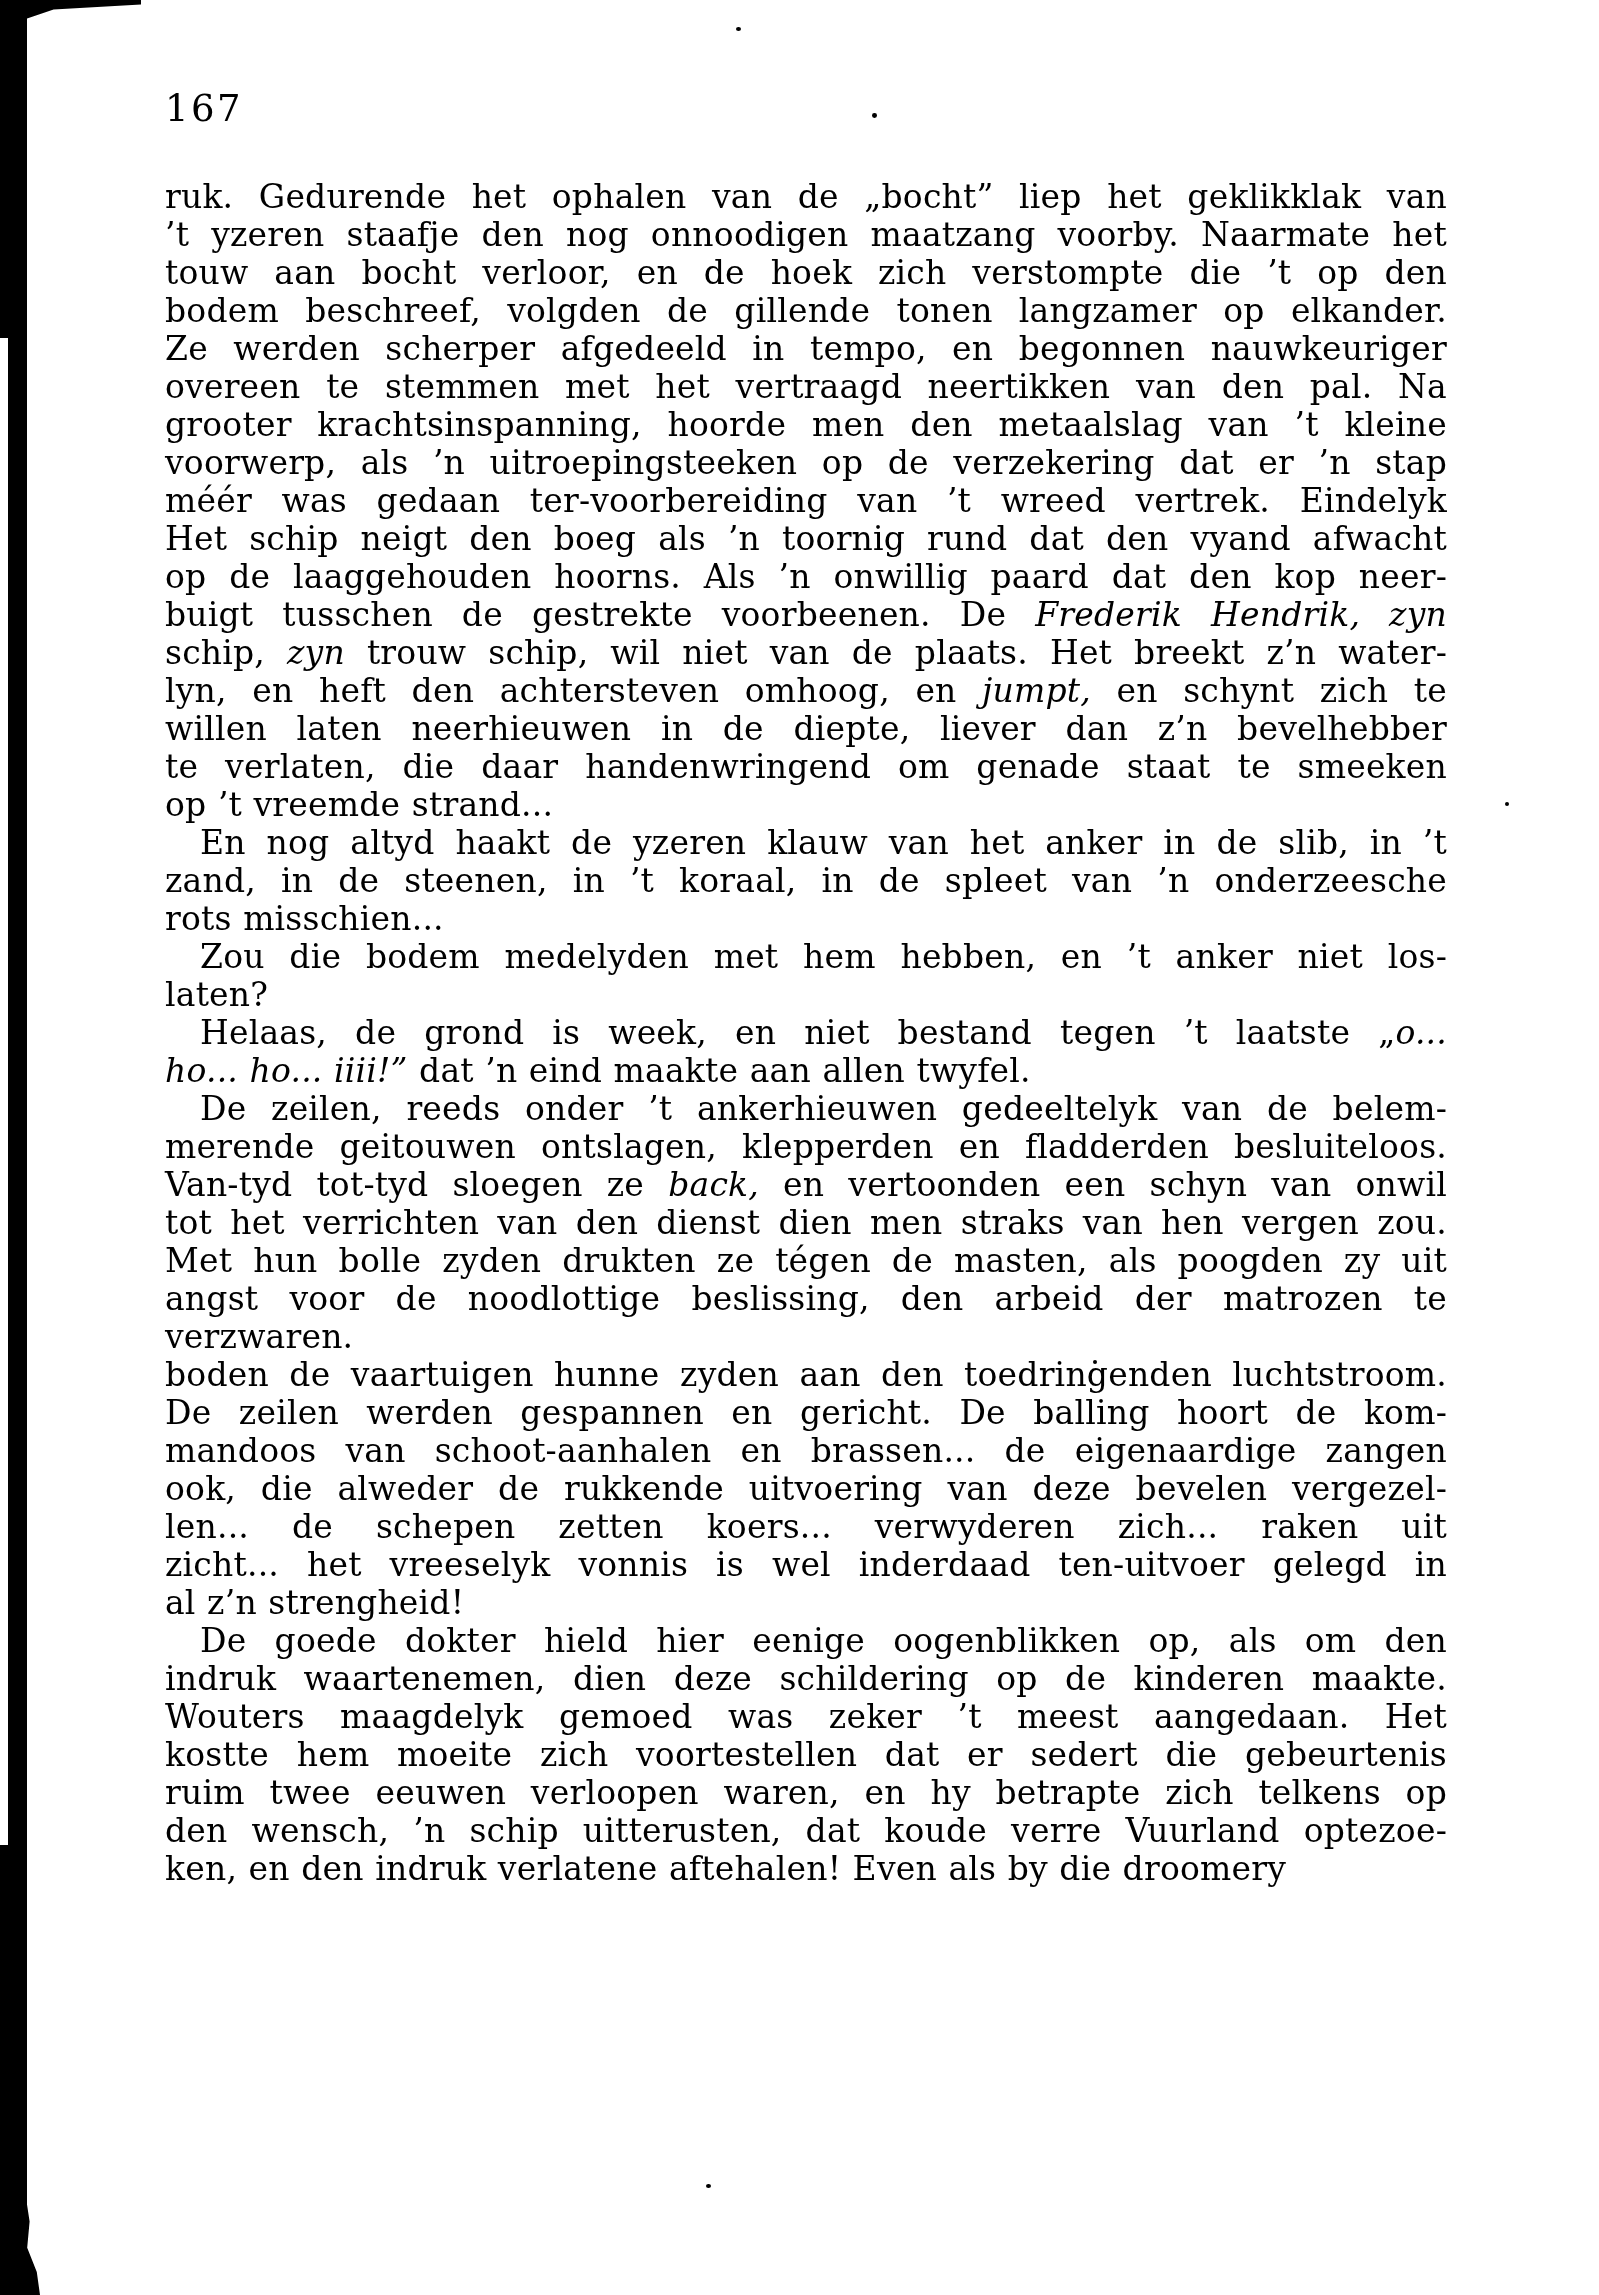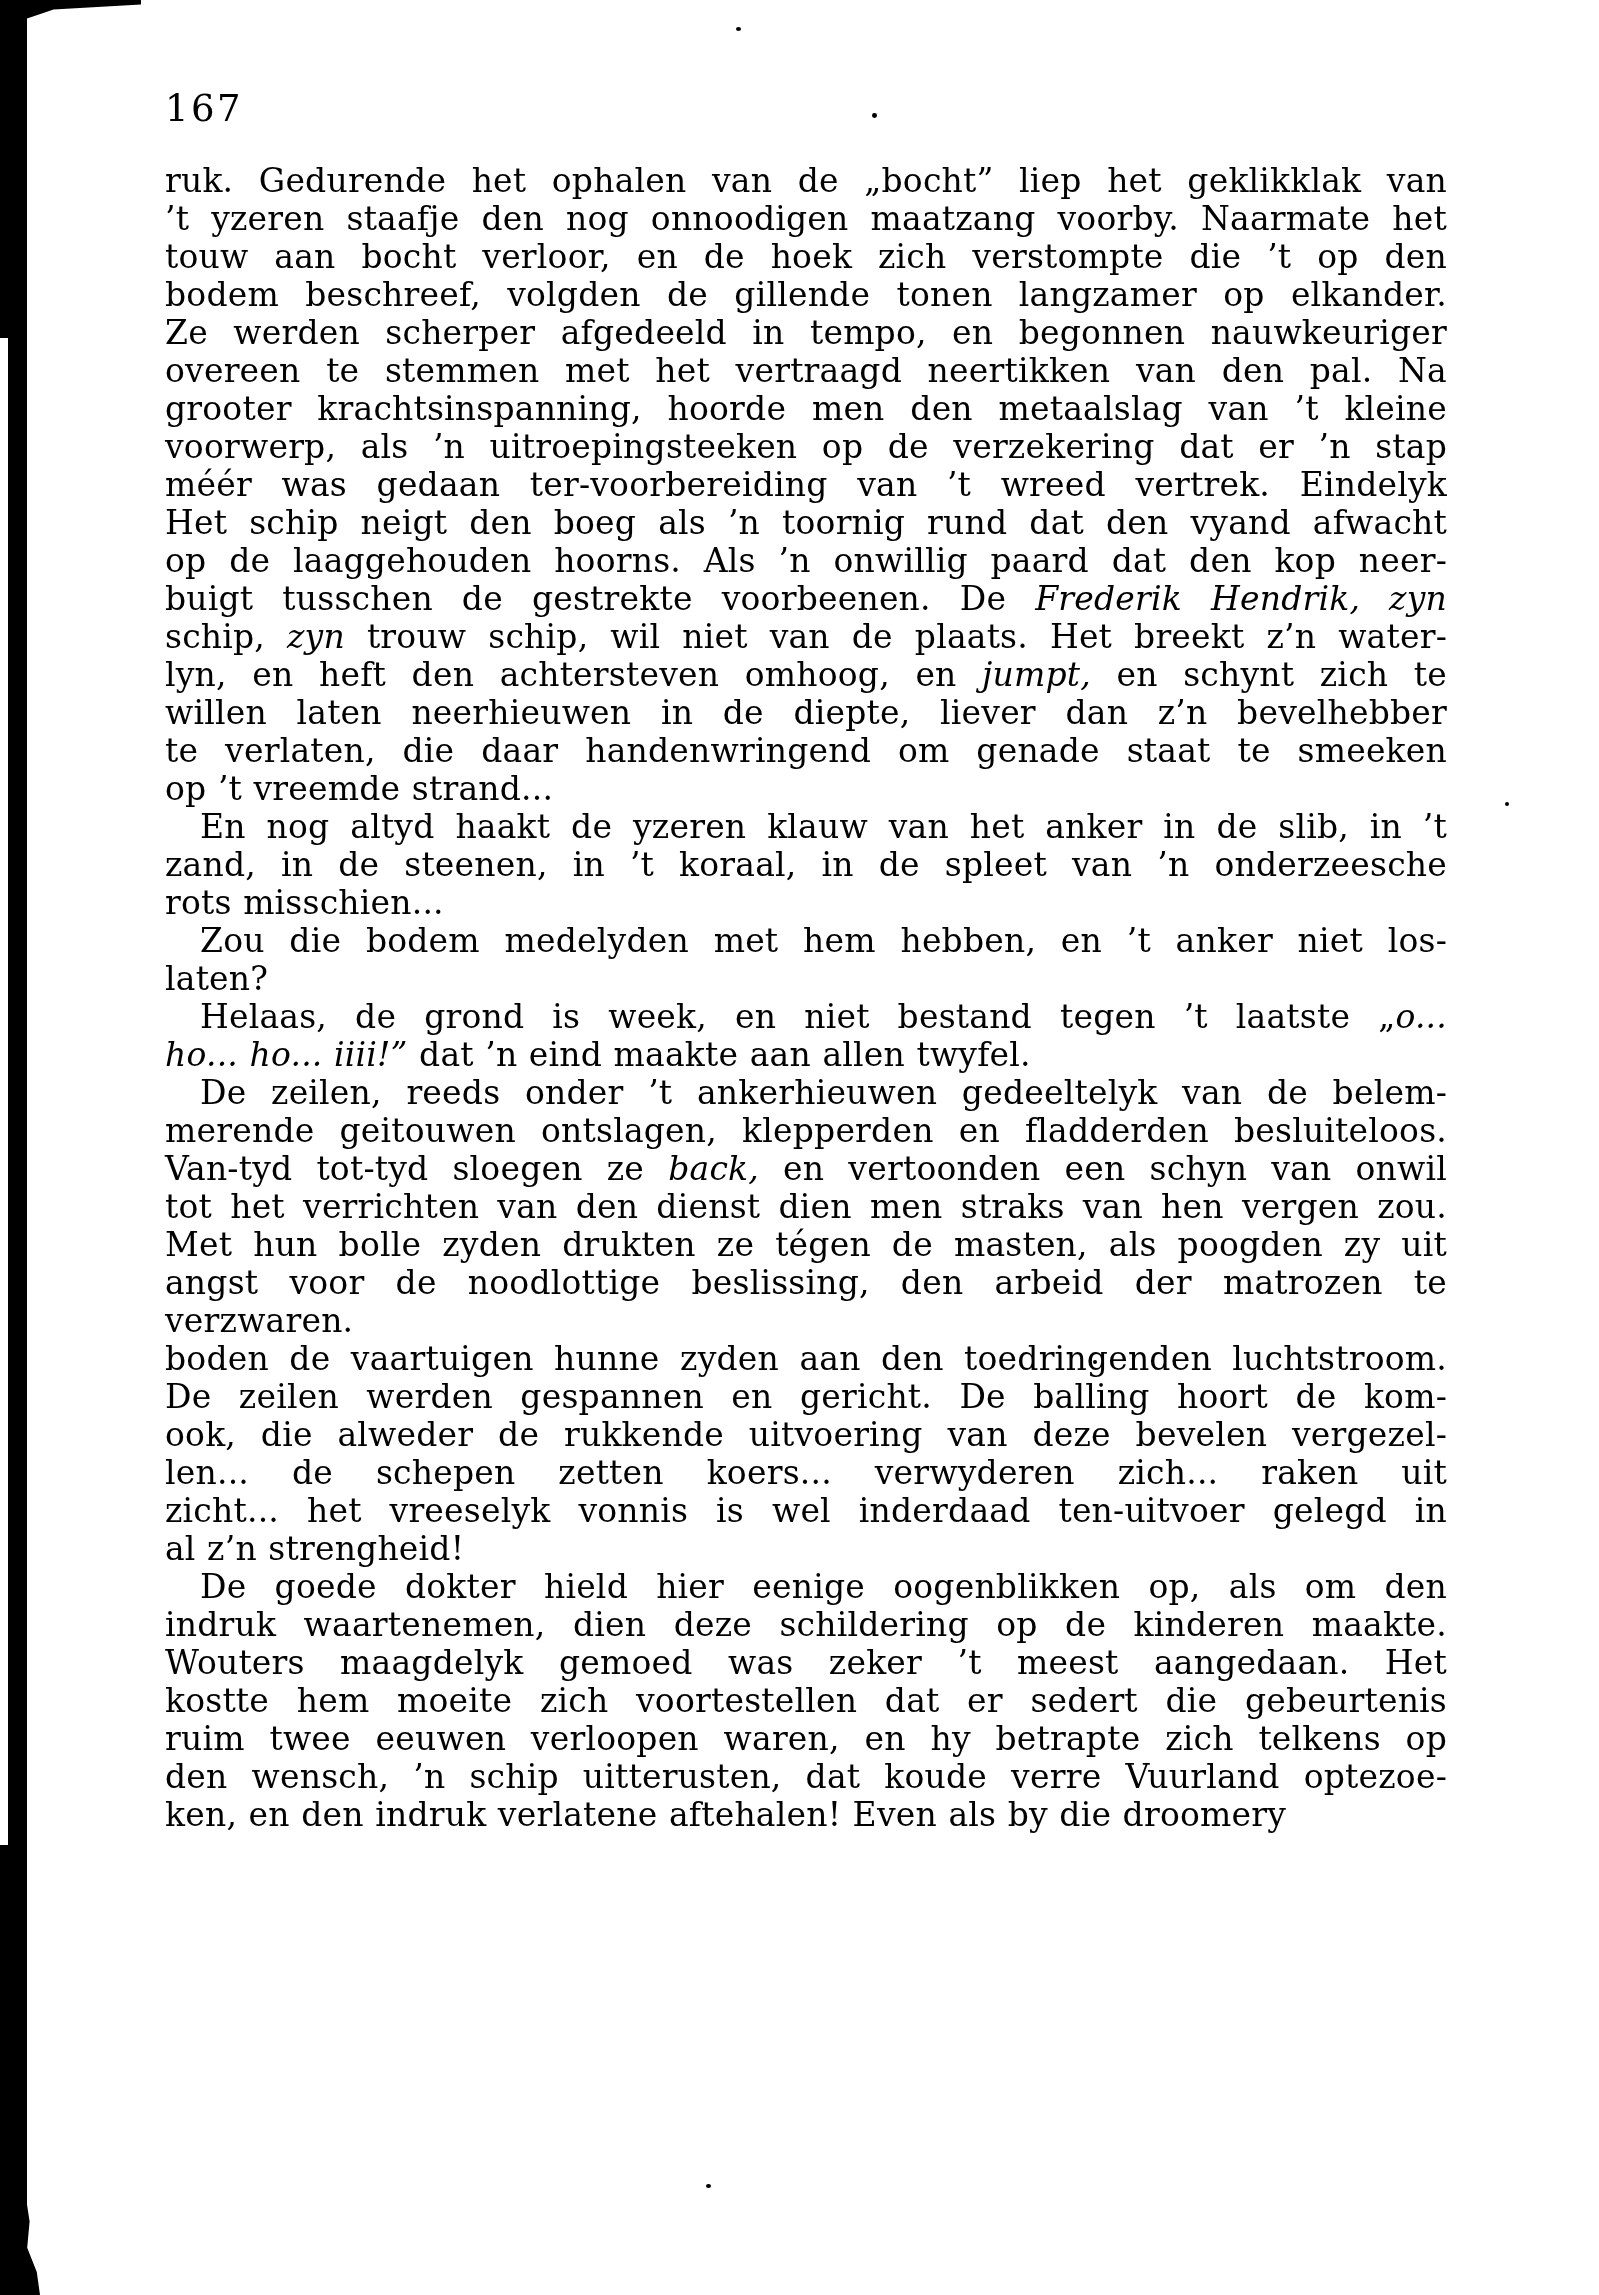--- a/index.html
+++ b/index.html
@@ -63,21 +63,21 @@
   .page-number {
     position: absolute;
     top: 87px;
     left: 165px;
     width: 1282px;
     font-size: 37px;
     letter-spacing: 2.4px;
   }
   .text-block {
     position: absolute;
-    top: 162px;
+    top: 178px;
     left: 165px;
     width: 1282px;
     font-size: 33px;
     line-height: 38px;
     letter-spacing: 0.2px;
     word-spacing: 0.8px;
   }
   .line {
     text-align: justify;
     text-align-last: justify;
@@ -133,20 +133,21 @@
       <div class="line end"><span class="italic">ho... ho... iiii!”</span><span> dat ’n eind maakte aan allen twyfel.</span></div>
       <div class="line first"><span>De zeilen, reeds onder ’t ankerhieuwen gedeeltelyk van de belem-</span></div>
       <div class="line"><span>merende geitouwen ontslagen, klepperden en fladderden besluiteloos.</span></div>
       <div class="line"><span>Van-tyd tot-tyd sloegen ze </span><span class="italic">back,</span><span> en vertoonden een schyn van onwil</span></div>
       <div class="line"><span>tot het verrichten van den dienst dien men straks van hen vergen zou.</span></div>
       <div class="line"><span>Met hun bolle zyden drukten ze tégen de masten, als poogden zy uit</span></div>
       <div class="line"><span>angst voor de noodlottige beslissing, den arbeid der matrozen te</span></div>
       <div class="line end"><span>verzwaren.</span></div>
       <div class="line"><span>boden de vaartuigen hunne zyden aan den toedringenden luchtstroom.</span></div>
       <div class="line"><span>De zeilen werden gespannen en gericht. De balling hoort de kom-</span></div>
+      <div class="line"><span>mandoos van schoot-aanhalen en brassen... de eigenaardige zangen</span></div>
       <div class="line"><span>ook, die alweder de rukkende uitvoering van deze bevelen vergezel-</span></div>
       <div class="line"><span>len... de schepen zetten koers... verwyderen zich... raken uit</span></div>
       <div class="line"><span>zicht... het vreeselyk vonnis is wel inderdaad ten-uitvoer gelegd in</span></div>
       <div class="line end"><span>al z’n strengheid!</span></div>
       <div class="line first"><span>De goede dokter hield hier eenige oogenblikken op, als om den</span></div>
       <div class="line"><span>indruk waartenemen, dien deze schildering op de kinderen maakte.</span></div>
       <div class="line"><span>Wouters maagdelyk gemoed was zeker ’t meest aangedaan. Het</span></div>
       <div class="line"><span>kostte hem moeite zich voortestellen dat er sedert die gebeurtenis</span></div>
       <div class="line"><span>ruim twee eeuwen verloopen waren, en hy betrapte zich telkens op</span></div>
       <div class="line"><span>den wensch, ’n schip uitterusten, dat koude verre Vuurland optezoe-</span></div>

